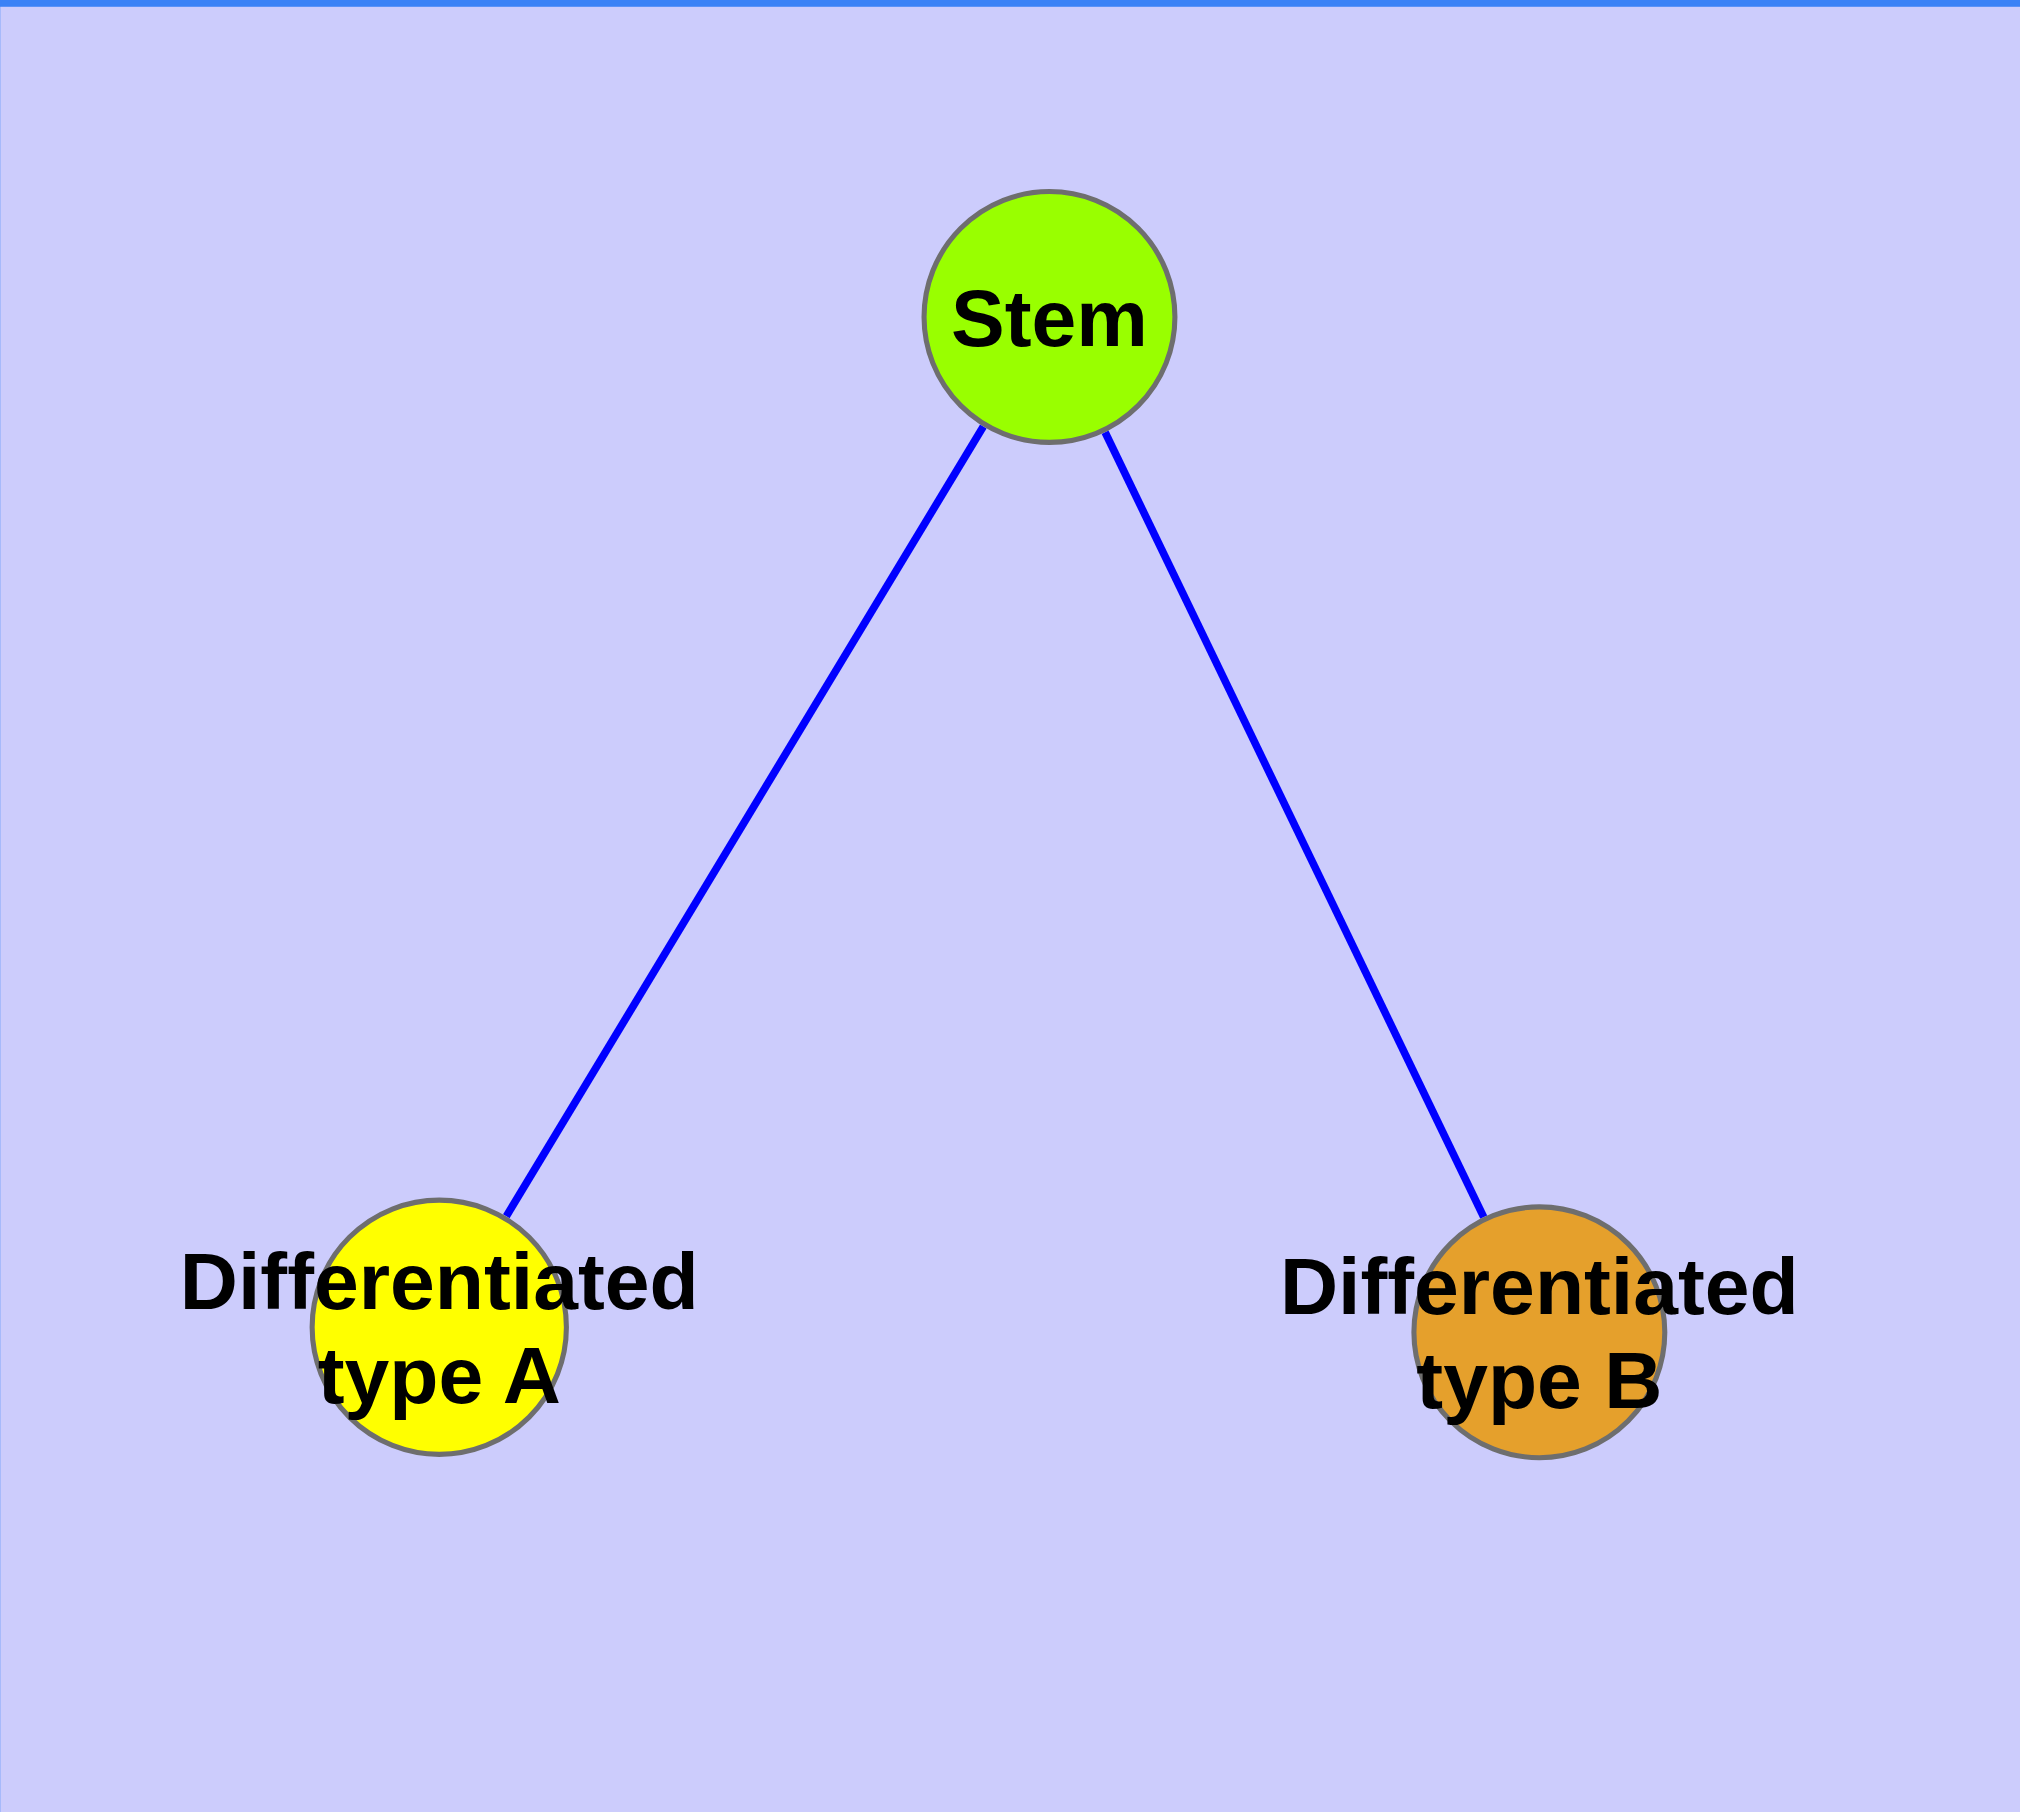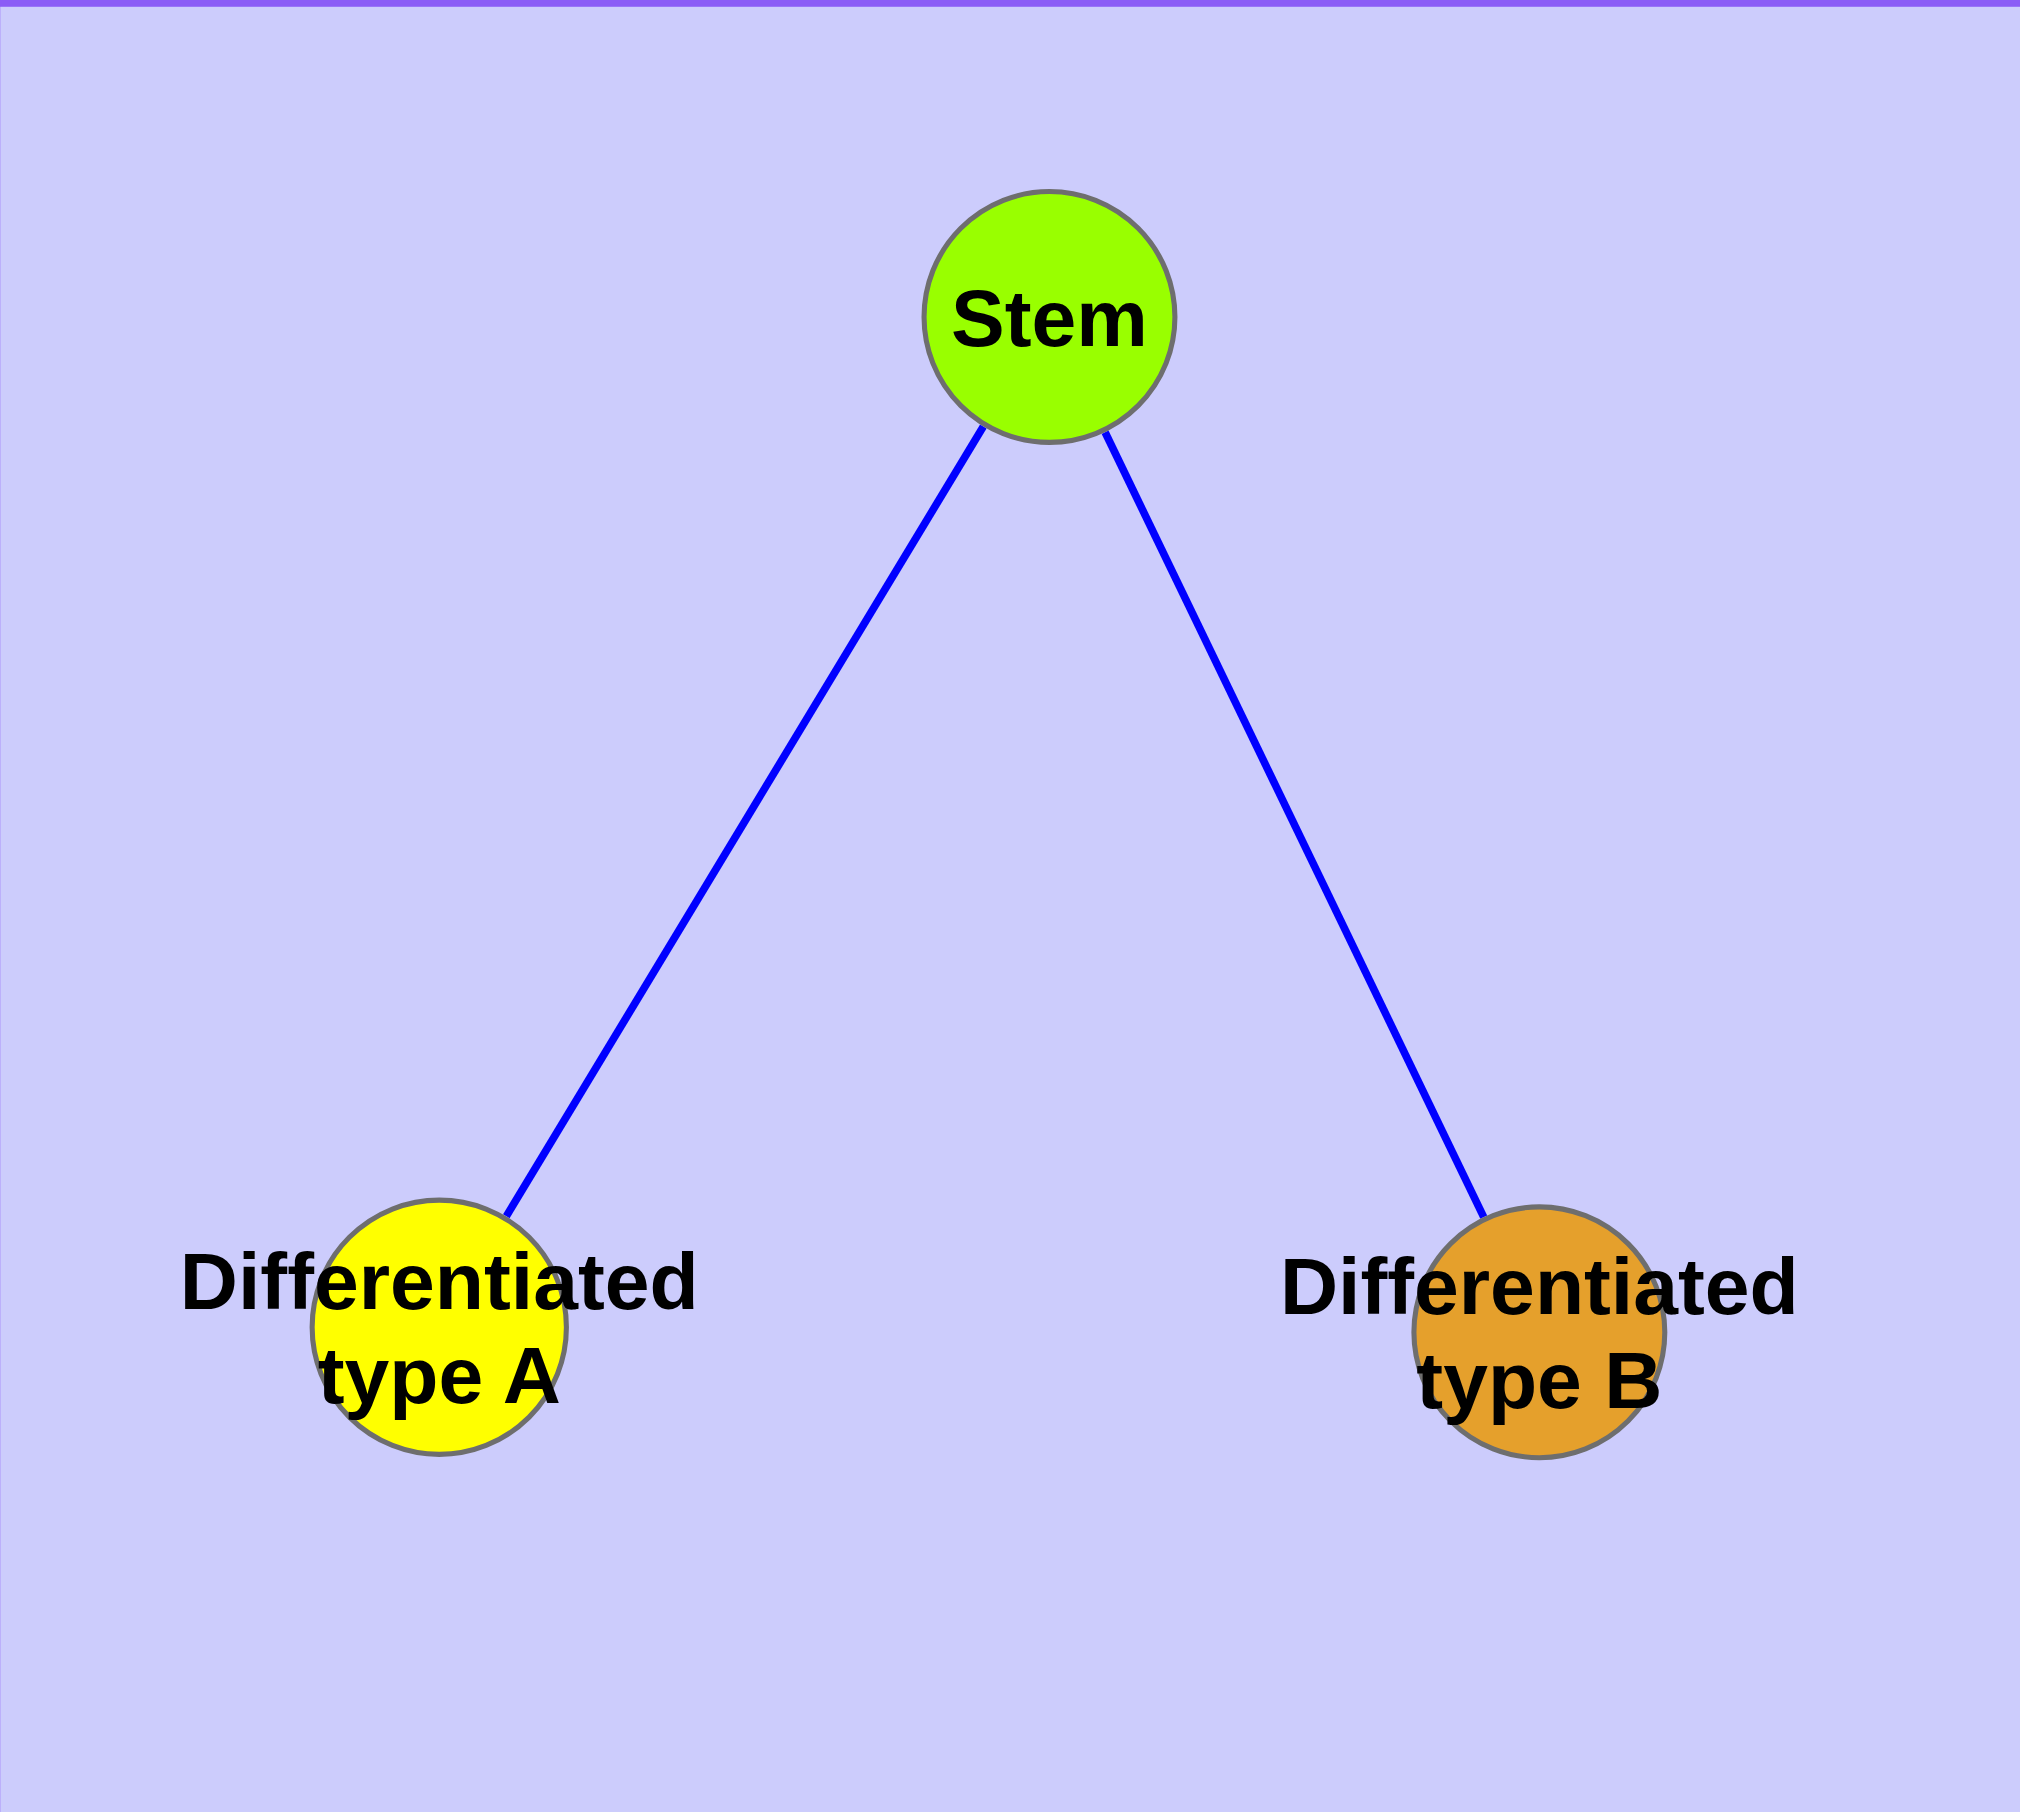--- a/index.html
+++ b/index.html
@@ -29,21 +29,21 @@
     font-weight: bold;
     fill: #000000;
     text-anchor: middle;
     dominant-baseline: auto;
     paint-order: normal;
   }
 </style>
 </head>
 <body>
 
-<div id="canvas" style="background: #8b5cf6;">
+<div id="canvas" style="background: #3b82f6;">
   <svg id="graph-svg" viewBox="0 0 2384 2138" xmlns="http://www.w3.org/2000/svg">
     <rect id="bg-rect" x="0" y="8" width="2384" height="2130" fill="#ccccfc"></rect>
     <g id="edges-layer">
         <line x1="1159.9287782038089" y1="503.25124497369427" x2="597.1052777140216" y2="1435.0368180067867" stroke="#0000ff" stroke-width="9" stroke-linecap="butt"></line>
         <line x1="1303.6153605732404" y1="509.99861931962266" x2="1750.3846394267596" y2="1436.0013806803772" stroke="#0000ff" stroke-width="9" stroke-linecap="butt"></line>
       </g>
     <g id="nodes-layer">
         <circle cx="1238" cy="374" r="148" fill="#99ff00" stroke="#6e6e6e" stroke-width="6"></circle>
         <circle cx="518" cy="1566" r="150" fill="#ffff00" stroke="#6e6e6e" stroke-width="6"></circle>
         <circle cx="1816" cy="1572" r="148" fill="#e5a02c" stroke="#6e6e6e" stroke-width="6"></circle>

